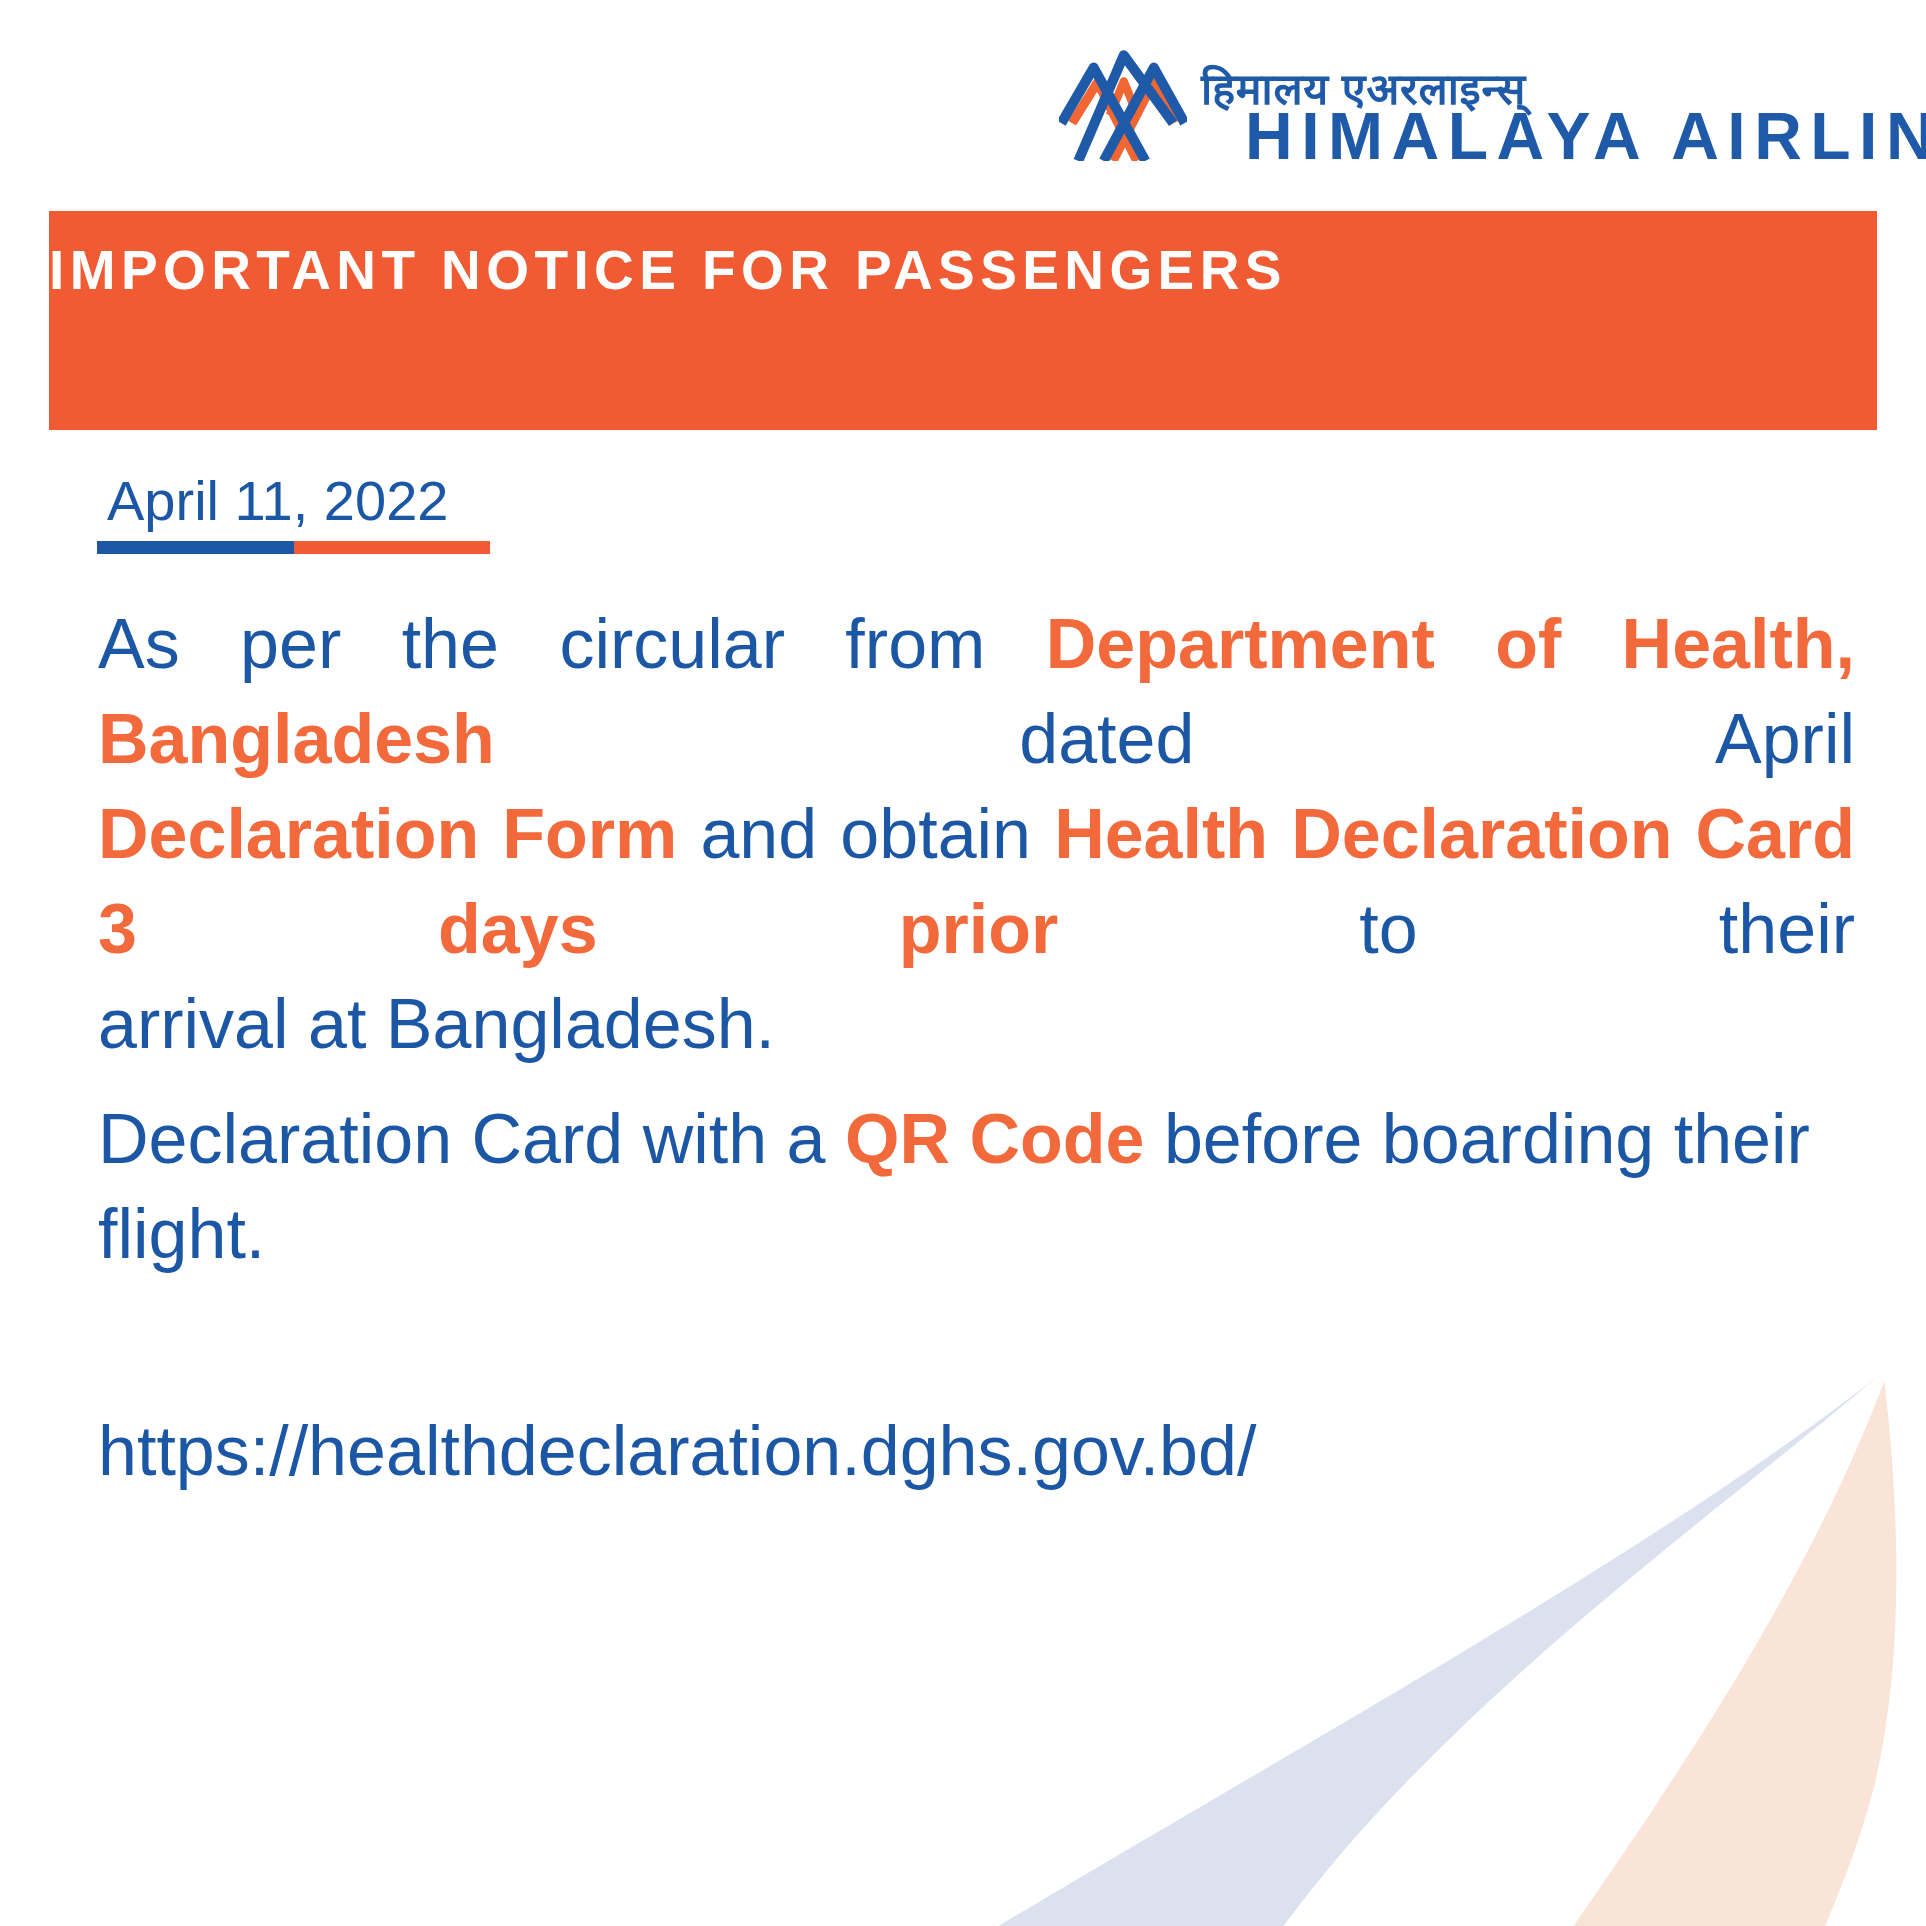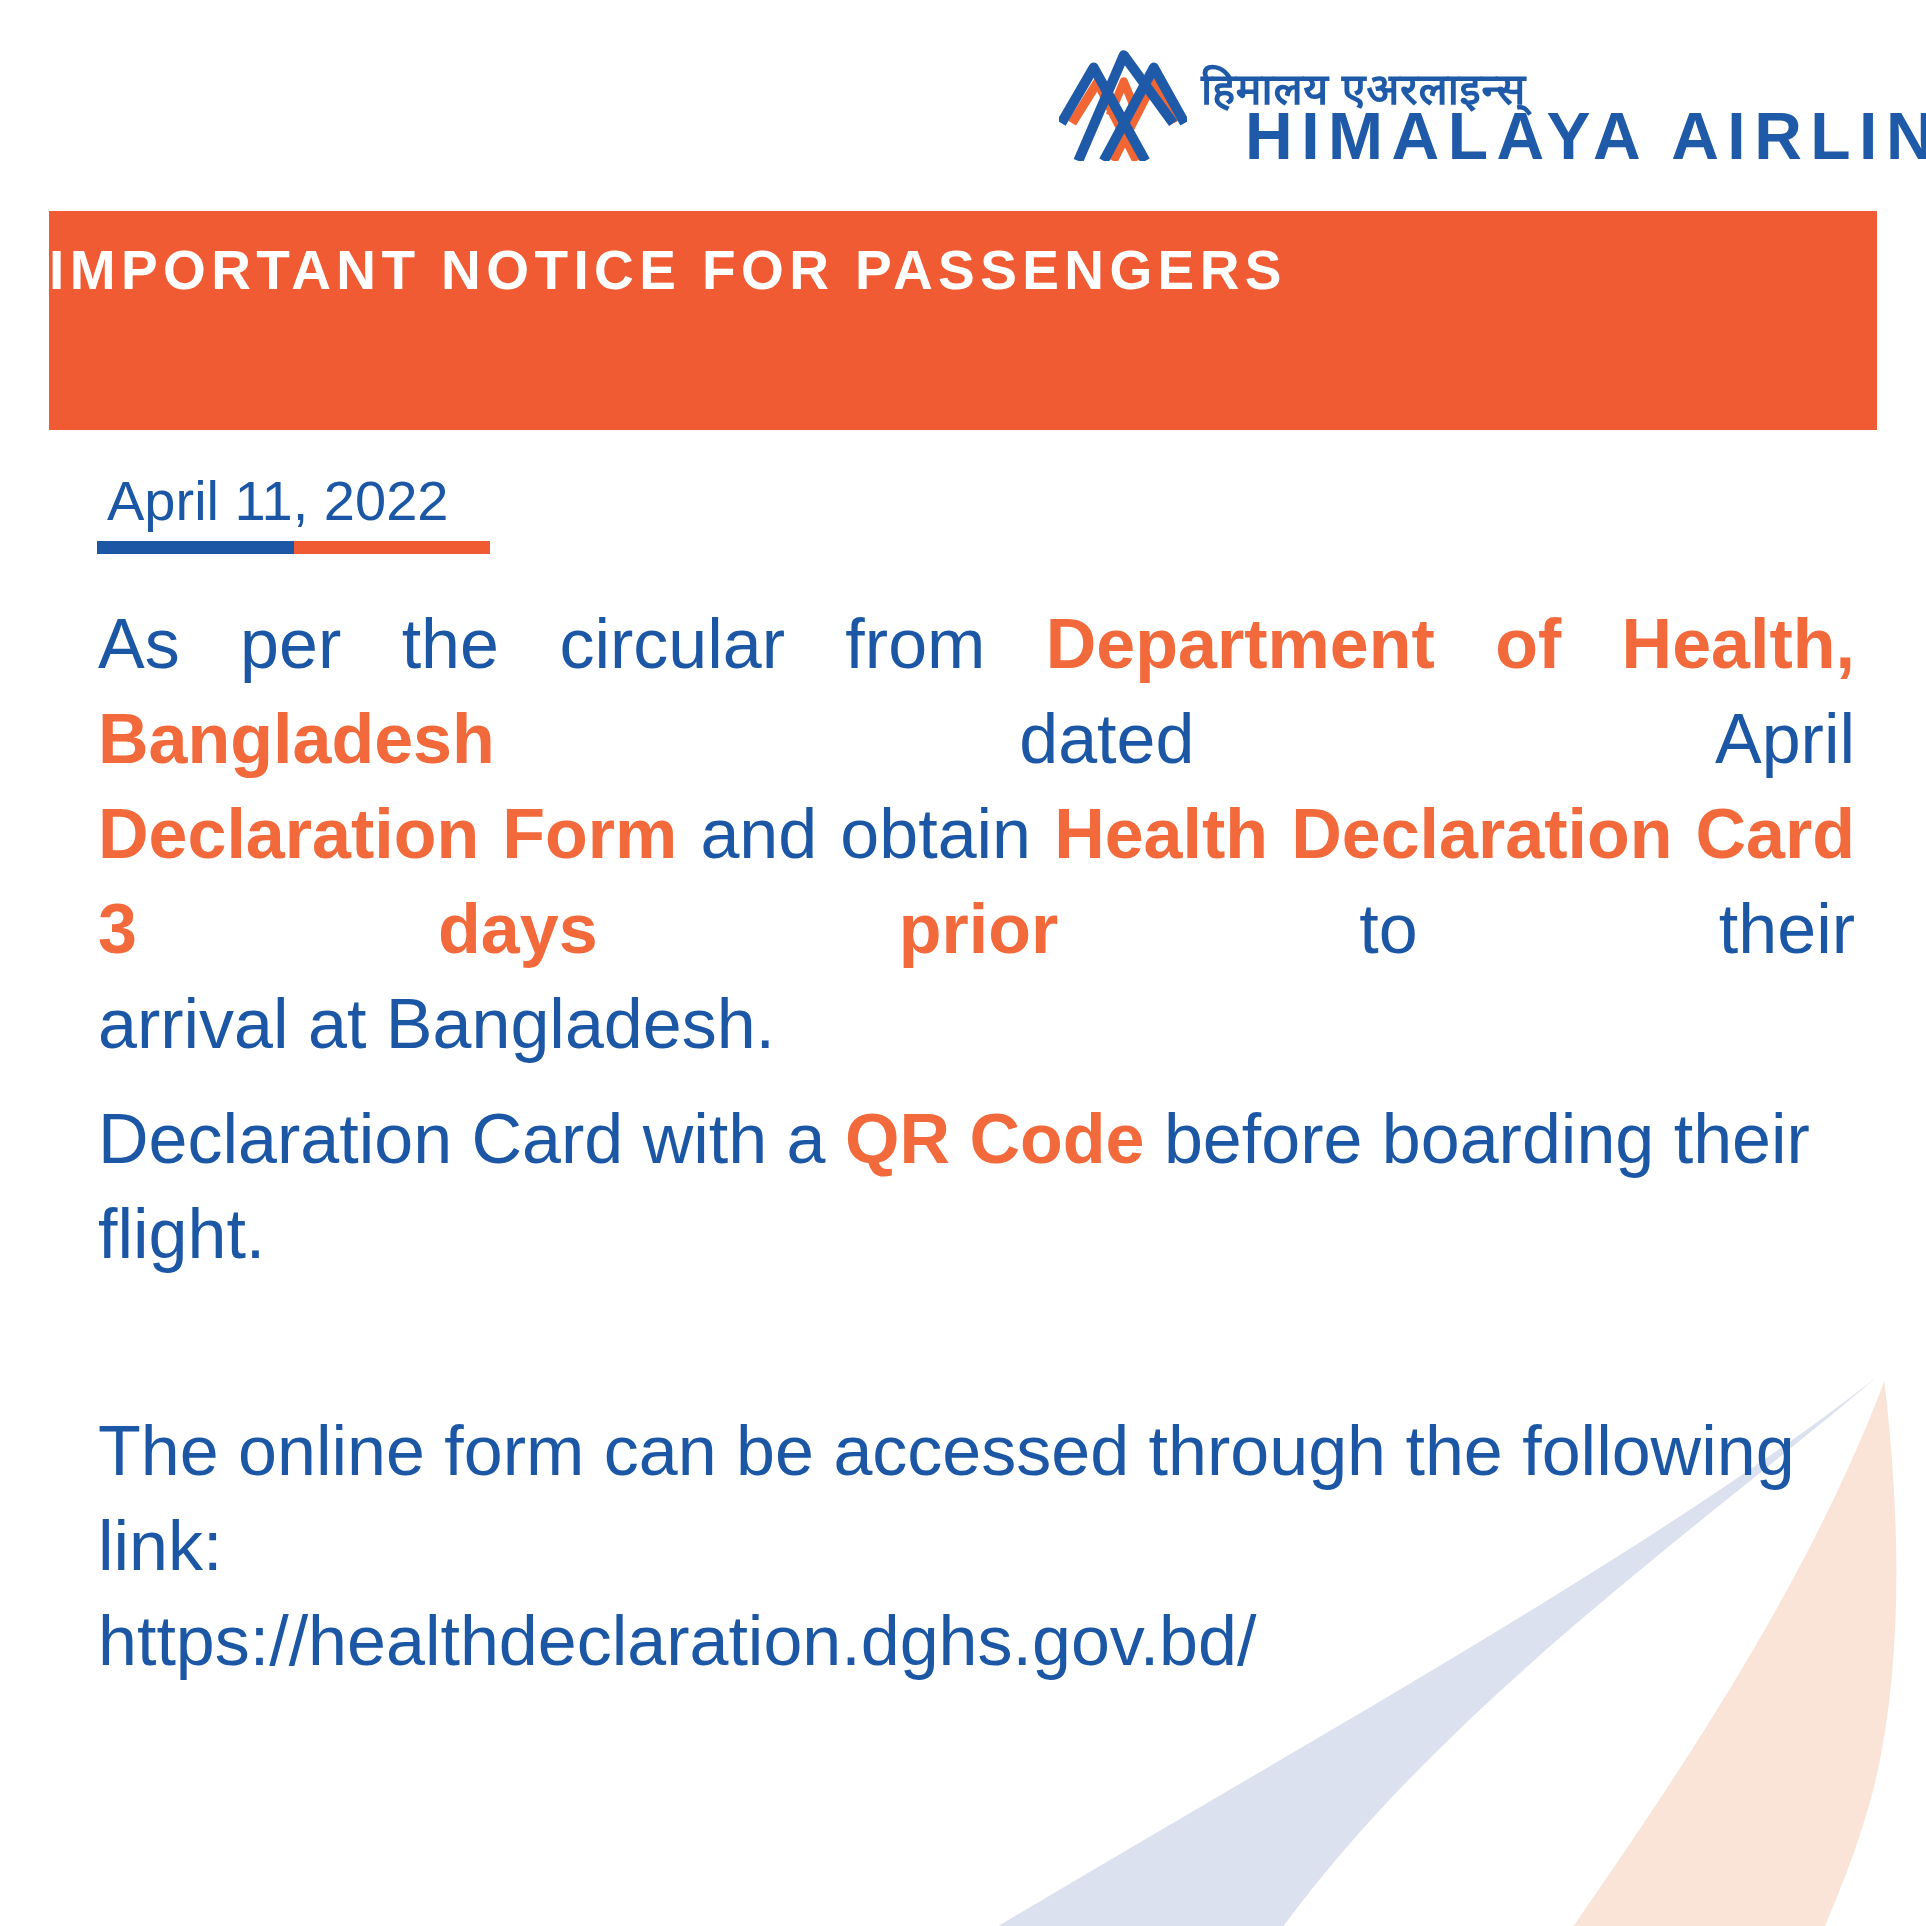--- a/index.html
+++ b/index.html
@@ -97,17 +97,16 @@
 <section id="body-text">
     <div class="para para1">
       <div class="line just"><span>As per the circular from </span><span class="accent">Department of Health, Bangladesh</span><span> dated April</span></div>
       <div class="line just"><span class="accent">Declaration Form</span><span> and obtain </span><span class="accent">Health Declaration Card 3 days prior</span><span> to their</span></div>
       <div class="line"><span>arrival at Bangladesh.</span></div>
     </div>
     <div class="para para2">
       <div class="line"><span>Declaration Card with a </span><span class="accent">QR Code</span><span> before boarding their flight.</span></div>
     </div>
     <div class="para para3">
-      <div class="line"><span>The online form can be accessed through the following link:</span></div>
       <div class="line"><span>https://healthdeclaration.dghs.gov.bd/</span></div>
     </div>
   </section>
 
 
 </body></html>

